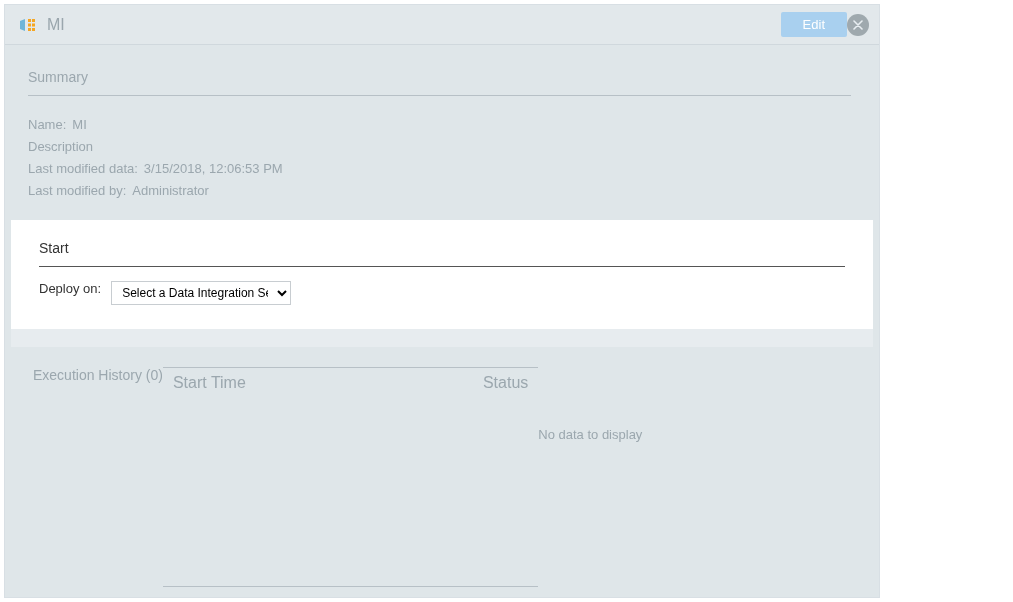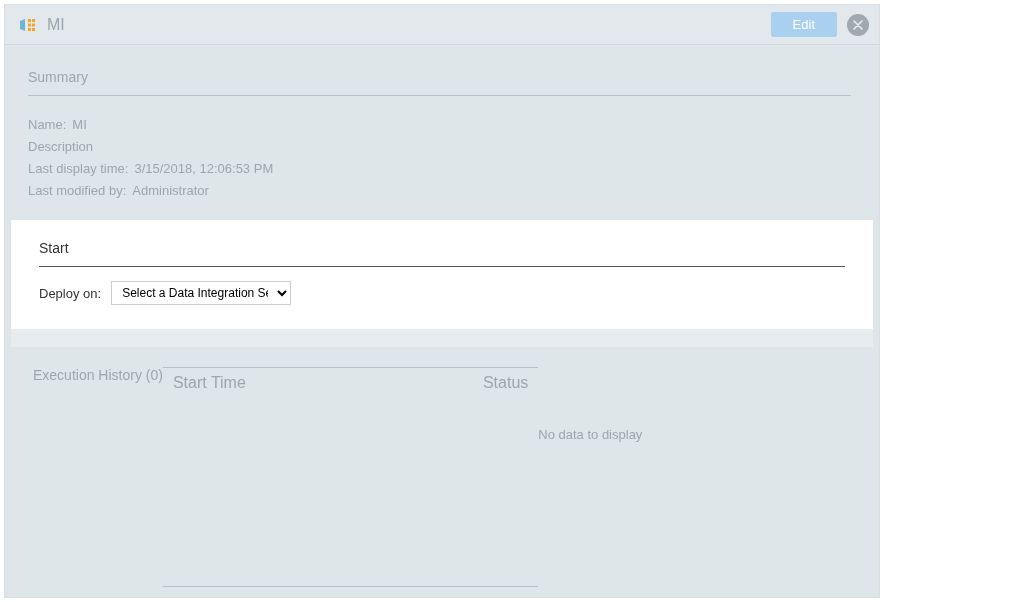--- a/index.html
+++ b/index.html
@@ -50,21 +50,20 @@
       justify-content: center;
     }
     .page-title {
       color: #9aa6ad;
       font-size: 16px;
       font-weight: normal;
     }
     .header-right {
       display: flex;
       align-items: center;
-      gap: 10px;
       justify-content: center;
     }
     .edit-btn {
       background: #a9d0ef;
       color: #ffffff;
       border: none;
       padding: 5px 22px;
       font-size: 13px;
       border-radius: 2px;
       cursor: pointer;
@@ -123,21 +122,21 @@
     .summary-value {
       font-weight: normal;
     }
     .deploy-section {
       background: #ffffff;
       padding: 20px 28px 24px 28px;
       margin: 0 6px;
     }
     .deploy-row {
       display: flex;
-      align-items: center;
+      align-items: flex-start;
       gap: 10px;
     }
     .deploy-label {
       color: #333333;
       font-size: 13px;
     }
     .deploy-select {
       border: 1px solid #c8cdd1;
       background: #ffffff;
       font-size: 12px;
@@ -221,21 +220,21 @@
         <div class="section-heading">Summary</div>
         <div class="summary-row">
           <span class="summary-label">Name:</span>
           <span class="summary-value">MI</span>
         </div>
         <div class="summary-row">
           <span class="summary-label">Description</span>
           <span class="summary-value"></span>
         </div>
         <div class="summary-row">
-          <span class="summary-label">Last display time:</span>
+          <span class="summary-label">Last modified data:</span>
           <span class="summary-value">3/15/2018, 12:06:53 PM</span>
         </div>
         <div class="summary-row">
           <span class="summary-label">Last modified by:</span>
           <span class="summary-value">Administrator</span>
         </div>
       </div>
 
       <div class="deploy-section">
         <div class="section-heading-active">Start</div>

